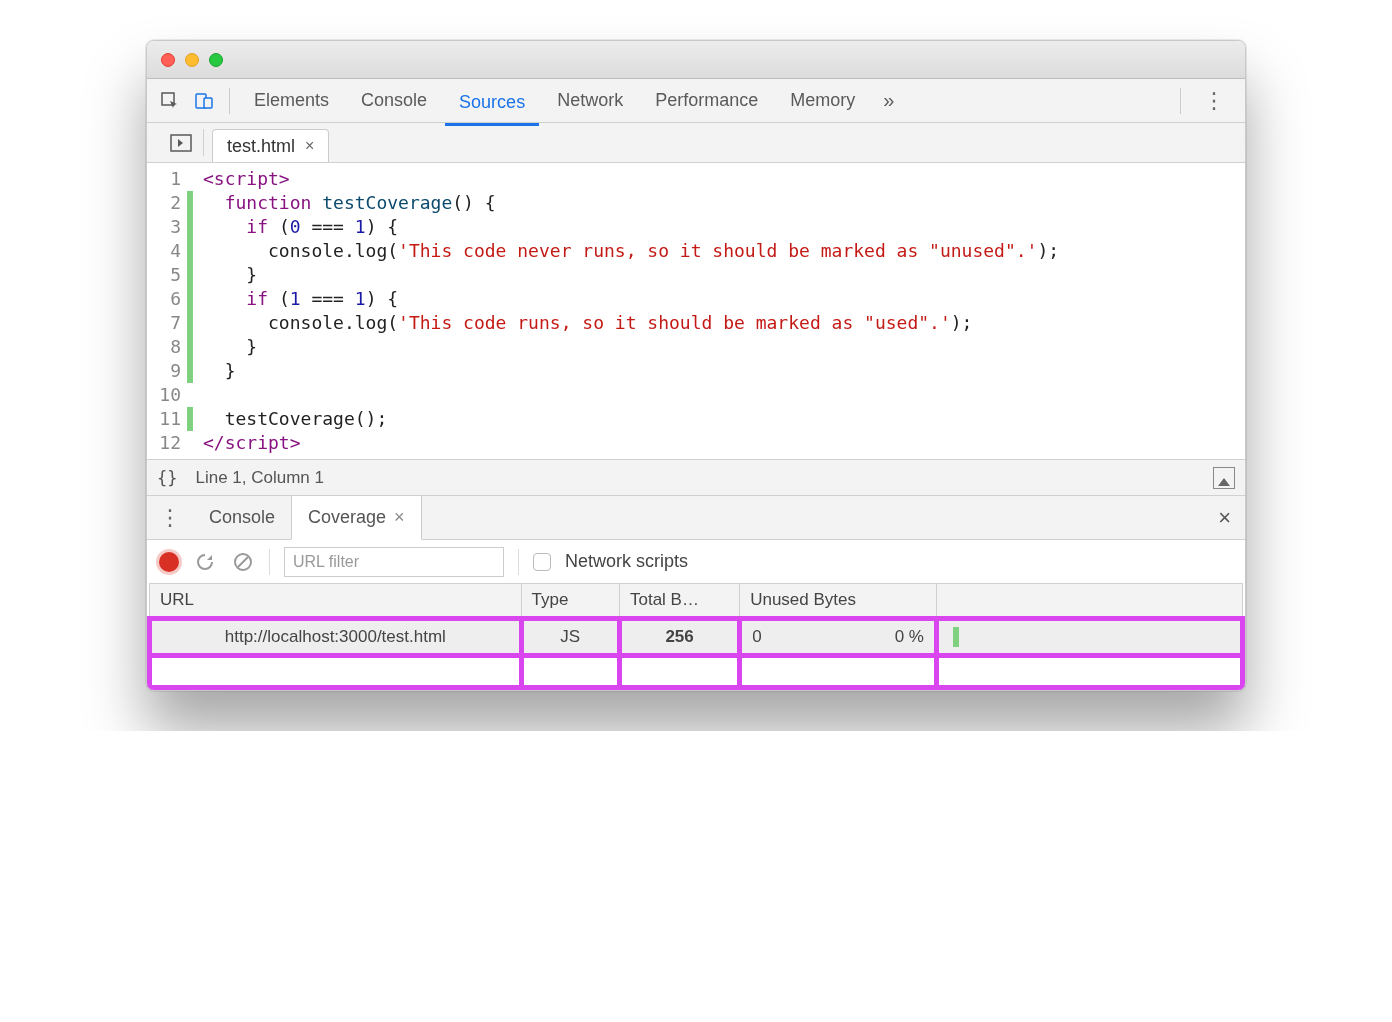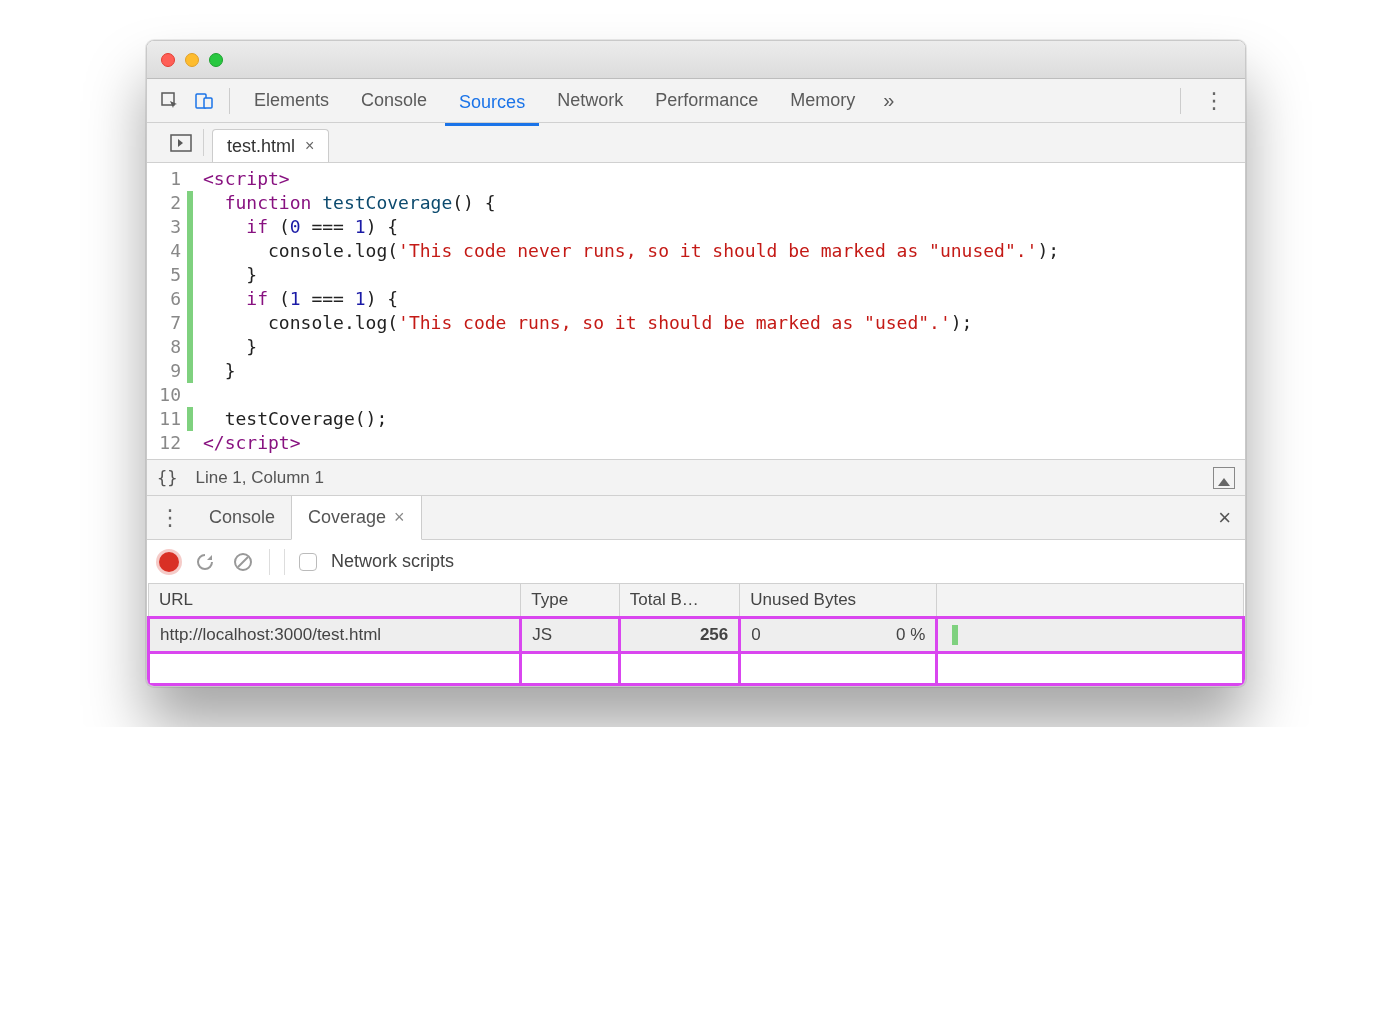--- a/index.html
+++ b/index.html
@@ -140,21 +140,21 @@
   }
   .rec-btn { width:20px; height:20px; border-radius:50%; background:#d93025; box-shadow: 0 0 0 3px rgba(217,48,37,0.25); cursor:pointer;}
   .gray-ico { color:#999; cursor:pointer; width:24px; display:flex; justify-content:center;}
   .url-filter { width: 220px; height: 30px; border:1px solid #ccc; padding: 2px 8px; font-size:16px; color:#333;}
   .url-filter::placeholder { color:#999; }
   .cov-sep { width:1px; height:26px; background:#ddd; }
   .chk { width:18px; height:18px; border:1px solid #bbb; border-radius:4px; }
   .cov-label { font-size:18px; color:#444; }
   .cov-table { width:100%; border-collapse: collapse; font-size:17px; color:#444;}
   .cov-table th { text-align:left; font-weight:400; background:#f3f3f3; border:1px solid #d0d0d0; padding: 6px 10px; }
-  .cov-table td { border:3px solid #d946ef; padding: 6px 10px; background:#eeeeee; height:32px;}
+  .cov-table td { border:5px solid #d946ef; padding: 6px 10px; background:#eeeeee; height:32px;text-align:center;}
   .cov-table tr.empty td { background:#fff; }
   .num-cell { text-align: right; font-weight: bold; }
   .pct-wrap { display:flex; justify-content:space-between; gap:14px;}
   .bar-cell { background:#eeeeee; }
   .mini-bar { width:6px; background:#7fd17f; height:20px; margin-left:4px;}
   .footer {
     border-top:1px solid #d0d0d0;
     background:#f3f3f3;
     color:#555;
     font-size:17px;
@@ -297,20 +297,21 @@
           <path d="M17 3 L17 8 L12 8 Z" fill="#999"></path>
         </svg>
     </div>
     <div class="gray-ico">
       <svg width="20" height="20" viewBox="0 0 20 20">
           <circle cx="10" cy="10" r="8" fill="none" stroke="#999" stroke-width="2"></circle>
           <line x1="5" y1="15" x2="15" y2="5" stroke="#999" stroke-width="2"></line>
         </svg>
     </div>
     <div class="cov-sep"></div>
+    <input class="url-filter" placeholder="URL filter" style="">
     <div class="cov-sep"></div>
     <div class="chk"></div>
     <div class="cov-label">Network scripts</div>
   </div>
 
   <table class="cov-table">
     <thead>
       <tr>
         <th style="width:34%">URL</th>
         <th style="width:9%">Type</th>

